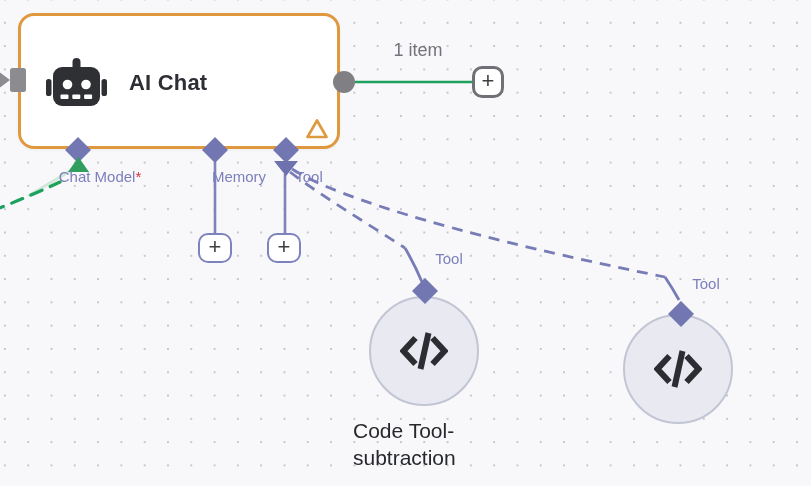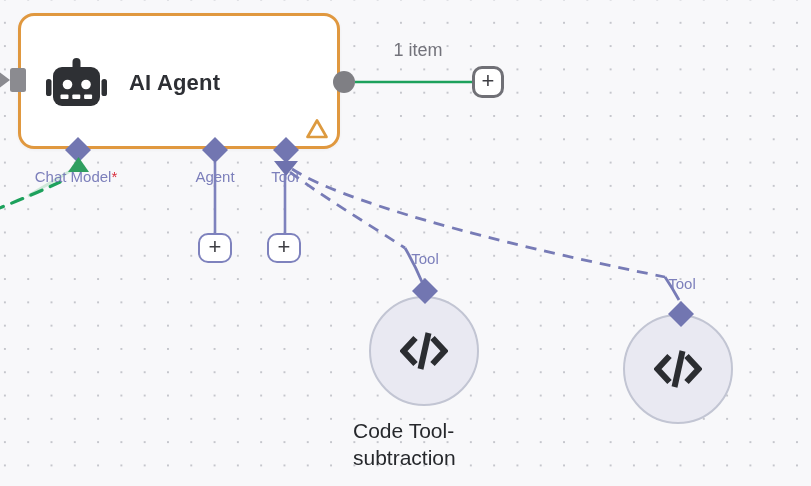--- a/index.html
+++ b/index.html
@@ -46,20 +46,21 @@
   .items-label {
     position: absolute; left: 418px; top: 40px;
     transform: translateX(-50%);
     font-size: 18px; color: #73737b;
     white-space: nowrap;
   }
   .port-label {
     position: absolute; transform: translateX(-50%);
     font-size: 15px; font-weight: 500; color: #7c7fbb;
     white-space: nowrap;
+    margin-left: 24px;
   }
   .port-label .req { color: #d92f3e; }
   .pl-chat   { left: 76px;  top: 168px; }
   .pl-memory { left: 215px; top: 168px; }
   .pl-tool   { left: 285px; top: 168px; }
   .pl-tool-sub { left: 425px; top: 250px; }
   .pl-tool-add { left: 682px; top: 275px; }
   
   .plus-btn {
     position: absolute;
@@ -115,21 +116,21 @@
           <rect x="55.5" y="21" width="5.5" height="17" rx="2.6"></rect>
         </g>
         <g fill="#ffffff">
           <circle cx="21.5" cy="26.5" r="4.8"></circle>
           <circle cx="40" cy="26.5" r="4.8"></circle>
           <rect x="14.5" y="36.5" width="8" height="4.5" rx="1"></rect>
           <rect x="26.3" y="36.5" width="8" height="4.5" rx="1"></rect>
           <rect x="38.1" y="36.5" width="8" height="4.5" rx="1"></rect>
         </g>
       </svg>
-      <span class="agent-title">AI Agent</span>
+      <span class="agent-title">AI Chat</span>
     </div>
     <svg class="warning-tri" viewBox="0 0 24 22">
       <path d="M 12 2.5 L 21.5 19 L 2.5 19 Z" fill="none" stroke="#dd9a3f" stroke-width="2.7" stroke-linejoin="round"></path>
     </svg>
   </div>
 
   <div class="tool-node tn-sub">
     <svg width="48" height="42" viewBox="0 0 48 42">
       <g fill="none" stroke="#2b2d31" stroke-width="6" stroke-linejoin="miter">
         <path d="M 15.5 8 L 3.5 21 L 15.5 34"></path>
@@ -181,21 +182,21 @@
     <polygon points="668,314 681,301 694,314 681,327" fill="#7276b1"></polygon>
   </svg>
 
   <div class="items-label">1 item</div>
 
   <button class="plus-btn plus-output">
     <span>+</span>
   </button>
 
   <div class="port-label pl-chat"><span>Chat Model</span><span class="req">*</span></div>
-  <div class="port-label pl-memory"><span>Agent</span></div>
+  <div class="port-label pl-memory"><span>Memory</span></div>
   <div class="port-label pl-tool"><span>Tool</span></div>
 
   <button class="plus-btn plus-purple plus-memory">
     <span>+</span>
   </button>
   <button class="plus-btn plus-purple plus-tool">
     <span>+</span>
   </button>
 
   <div class="port-label pl-tool-sub">Tool</div>

